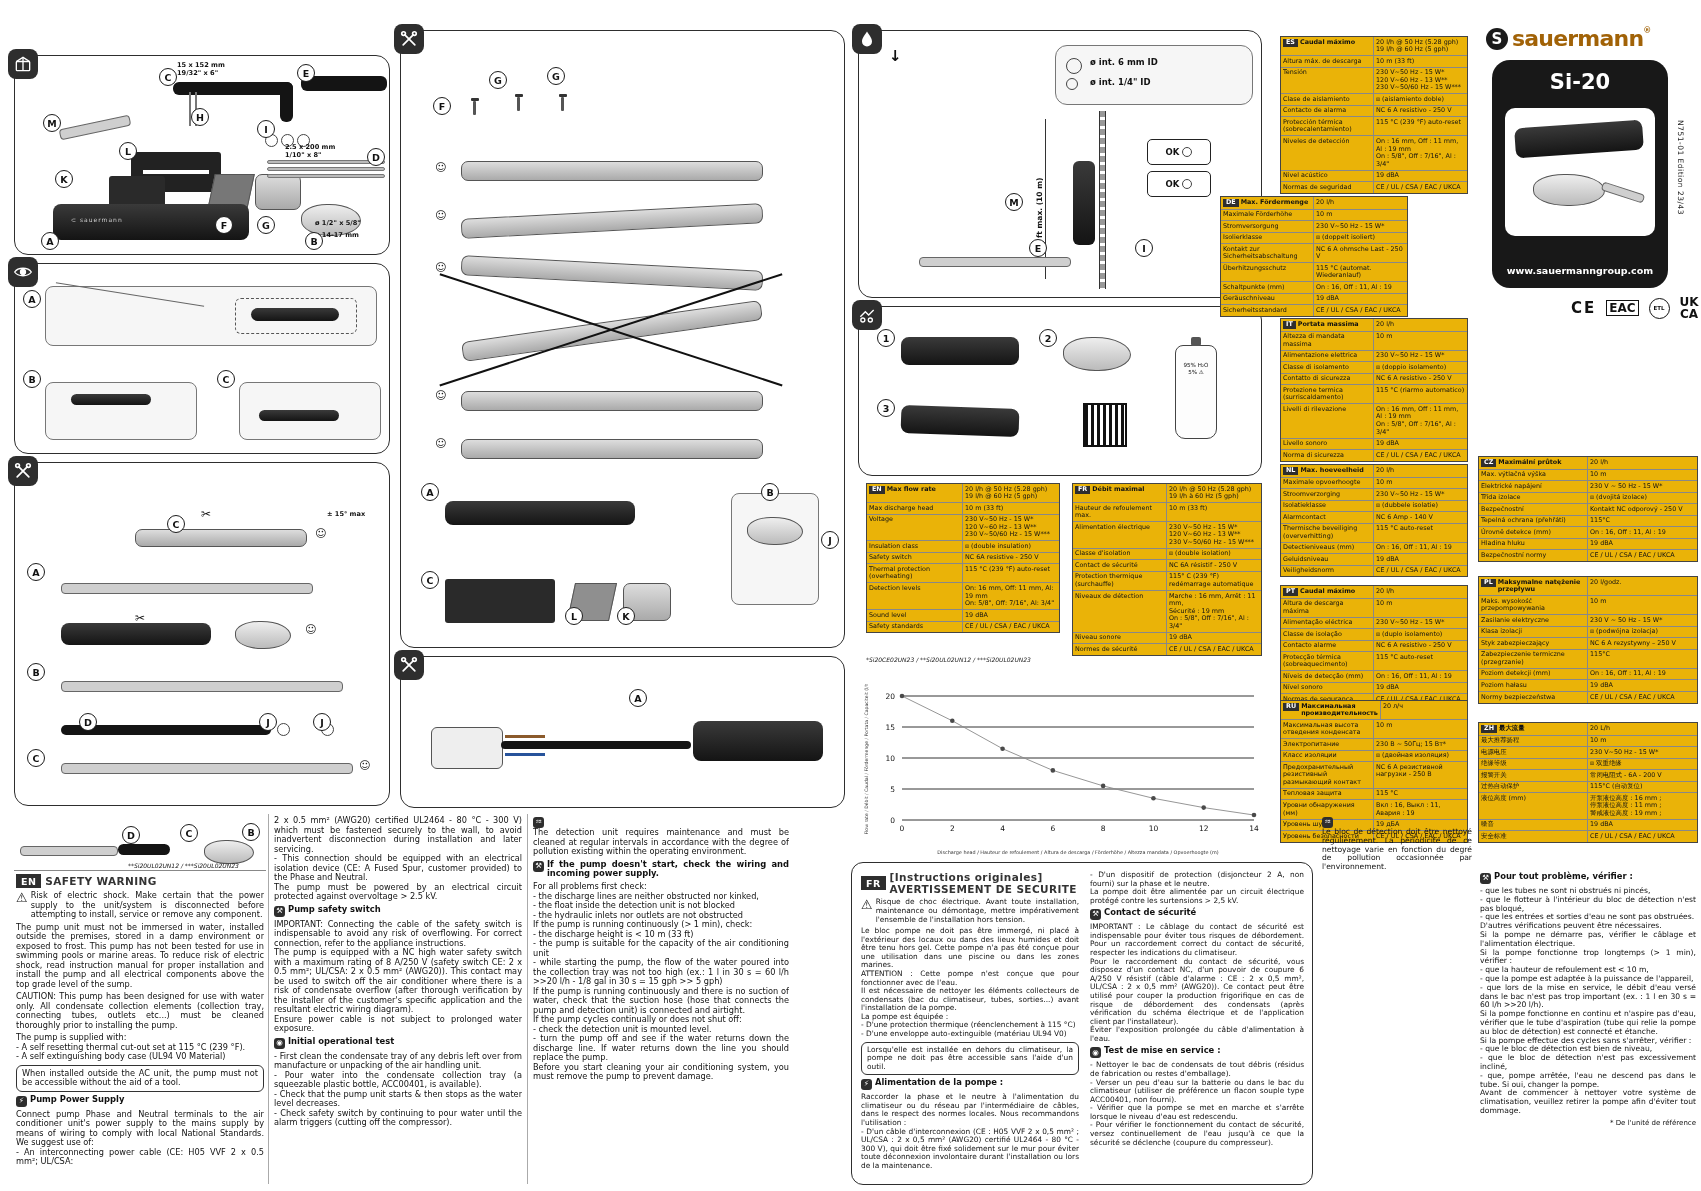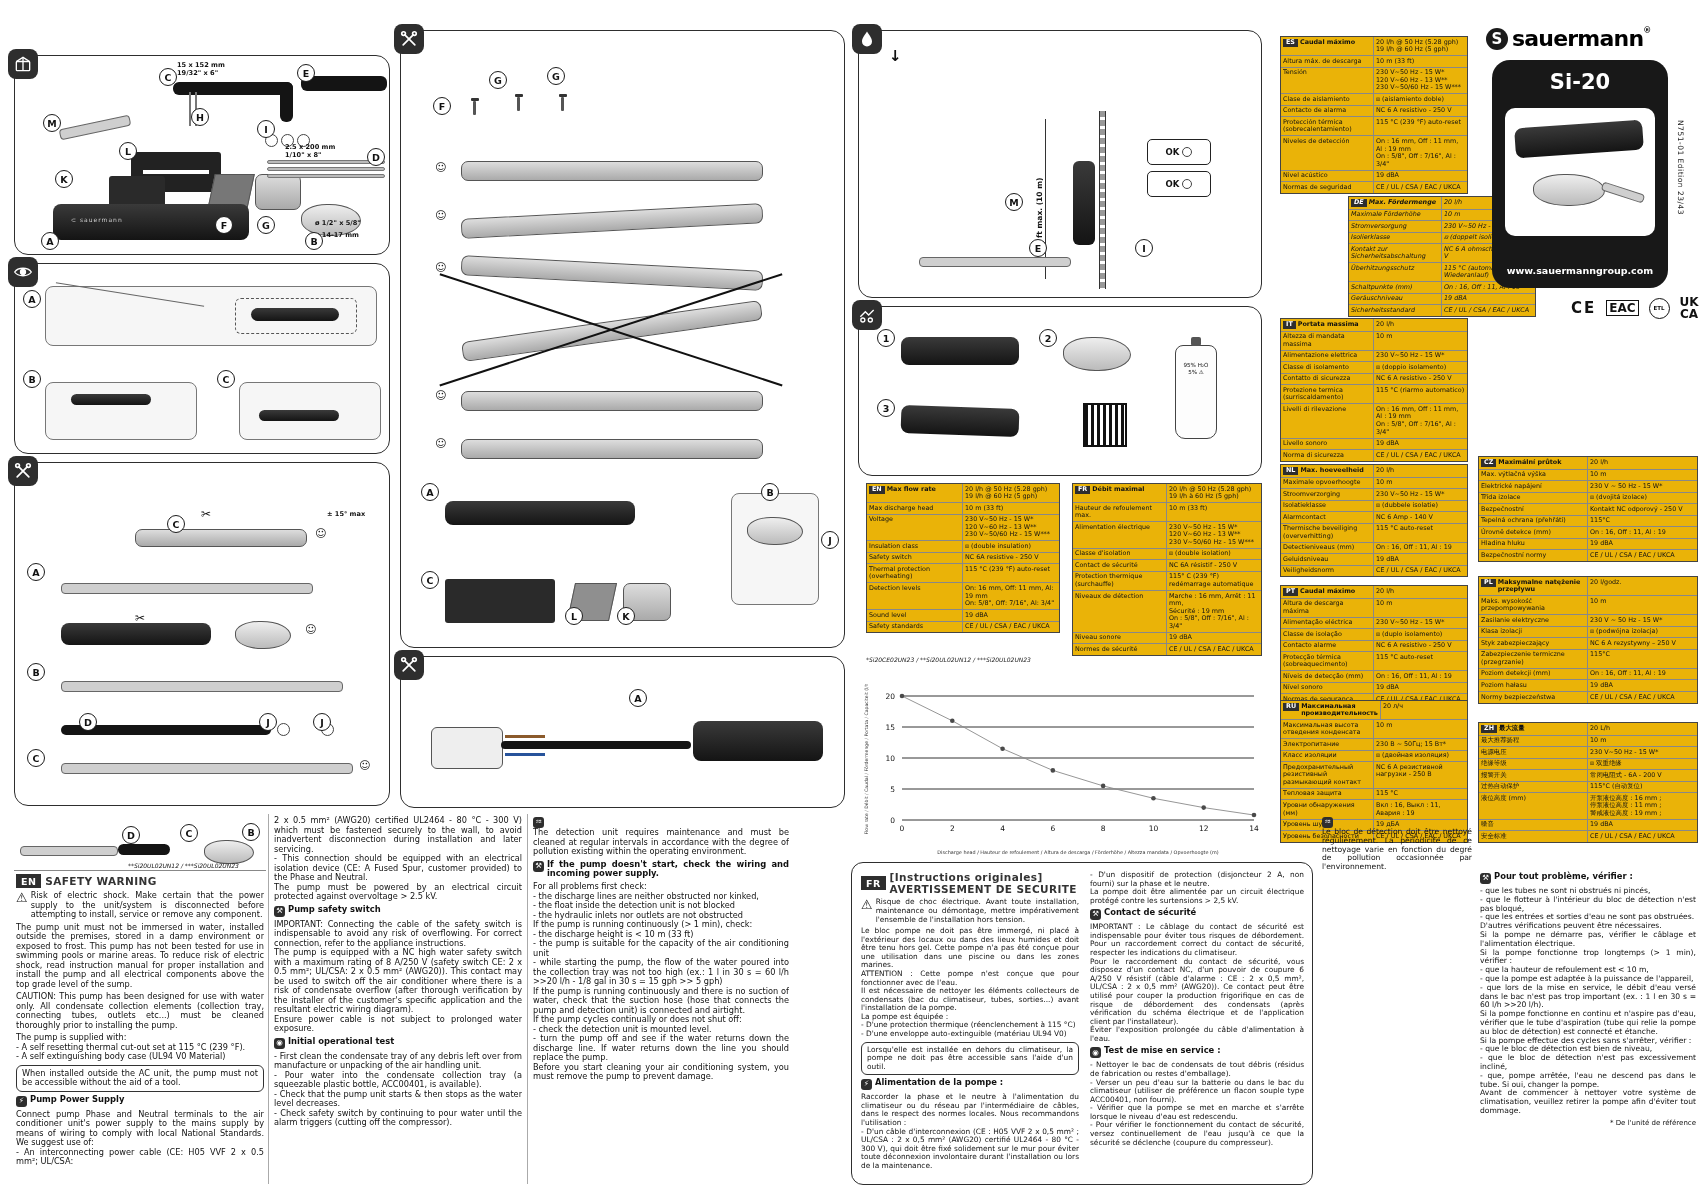--- a/index.html
+++ b/index.html
@@ -58,21 +58,21 @@
   .lb-big{background:#2e2e2e;color:#fff;font-weight:bold;padding:1.5px 5px;font-size:9.5px;flex:none;}
   .ii{flex:none;}
   .ii-box{background:#2e2e2e;color:#fff;border-radius:3px;width:11px;height:11px;display:inline-flex;align-items:center;justify-content:center;font-size:7.5px;margin-top:1px;}
   .ii-warn{color:#111;font-size:13px;line-height:1;float:left;margin-right:3px;}
   .blk-p .ii-warn{display:inline-block;}
   .vr{position:absolute;width:0;border-left:0.8px solid #aaa;}
   .hrline{position:absolute;height:0;border-top:0.9px solid #888;}
   
   .logo-row{position:absolute;left:1486px;top:26px;display:flex;align-items:center;gap:4px;}
   .logo-mark{width:22px;height:22px;border-radius:50%;background:#1b1b1b;color:#fff;font-weight:bold;font-size:15px;display:flex;align-items:center;justify-content:center;}
-  .logo-word{font-weight:bold;font-size:22px;letter-spacing:-0.8px;color:#000000;}
+  .logo-word{font-weight:bold;font-size:22px;letter-spacing:-0.8px;color:#a16207;}
   .logo-reg{font-size:8px;vertical-align:top;}
   .brandcard{position:absolute;left:1492px;top:60px;width:176px;height:228px;background:#181818;border-radius:18px;color:#fff;}
   .brandcard .model{position:absolute;top:10px;left:0;right:0;text-align:center;font-size:21px;font-weight:bold;}
   .brandcard .photo{position:absolute;left:13px;top:48px;width:150px;height:128px;background:#fff;border-radius:10px;overflow:hidden;}
   .brandcard .site{position:absolute;bottom:12px;left:0;right:0;text-align:center;font-weight:bold;font-size:9.5px;}
   .edition{position:absolute;left:1676px;top:120px;writing-mode:vertical-rl;font-size:7.5px;color:#222;letter-spacing:0.5px;}
   .certs{position:absolute;left:1571px;top:296px;display:flex;align-items:center;gap:10px;}
   .cert{font-weight:bold;color:#111;}
   .cert-ce{font-size:15px;letter-spacing:2px;}
   .cert-eac{font-size:12px;border:1.4px solid #111;padding:0 2px;}
@@ -259,20 +259,26 @@
   <span class="cl" style="left: 228px; top: 32px;">A</span>
     </div>
 
   <div class="panel" style="left:858px;top:30px;width:404px;height:268px;">
     <div class="pbadge">
       <svg viewBox="0 0 24 24" fill="#fff">
           <path d="M12 3 C9 8 6 11 6 15 a6 6 0 0 0 12 0 C18 11 15 8 12 3 Z"></path>
         </svg>
     </div>
     <span style="position:absolute;left:30px;top:16px;font-size:15px;font-weight:bold;">↓</span>
+    <div class="ghostbox" style="left:196px;top:14px;width:196px;height:58px;border-radius:12px;">
+      <div class="clipring" style="left:10px;top:12px;width:14px;height:14px;"></div>
+      <div class="clipring" style="left:10px;top:32px;width:10px;height:10px;"></div>
+      <div class="dim" style="left:34px;top:12px;font-size:8.5px;">ø int. 6 mm ID</div>
+      <div class="dim" style="left:34px;top:32px;font-size:8.5px;">ø int. 1/4" ID</div>
+    </div>
     <div class="wallline" style="left:240px;top:80px;height:178px;"></div>
     <div class="bar-dark" style="left:214px;top:130px;width:22px;height:84px;border-radius:6px;"></div>
     <div style="position:absolute;left:186px;top:88px;width:0;height:160px;border-left:1px solid #333;"></div>
     <div class="vdim" style="left:176px;top:220px;">33 ft max. (10 m)</div>
     <div class="okbox" style="left:288px;top:108px;width:62px;height:24px;">
       <span>OK</span>
       <span class="clipring" style="position:static;width:8px;height:8px;"></span>
     </div>
     <div class="okbox" style="left:288px;top:140px;width:62px;height:24px;">
       <span>OK</span>
@@ -521,21 +527,21 @@
         </div>
         <div class="svalue">19 dBA</div>
       </div>
       <div class="srow">
         <div class="slabel">
           <span class="lt">Normas de seguridad</span>
         </div>
         <div class="svalue">CE / UL / CSA / EAC / UKCA</div>
       </div>
     </div>
-  <div class="spec" style="left:1348px;top:196px;width:188px;font-style:italic;">
+  <div class="spec" style="left:1220px;top:196px;width:188px;">
       <div class="srow">
         <div class="slabel">
           <span class="lang-badge">DE</span>
           <span class="lt">Max. Fördermenge</span>
         </div>
         <div class="svalue">20 l/h</div>
       </div>
       <div class="srow">
         <div class="slabel">
           <span class="lt">Maximale Förderhöhe</span>

